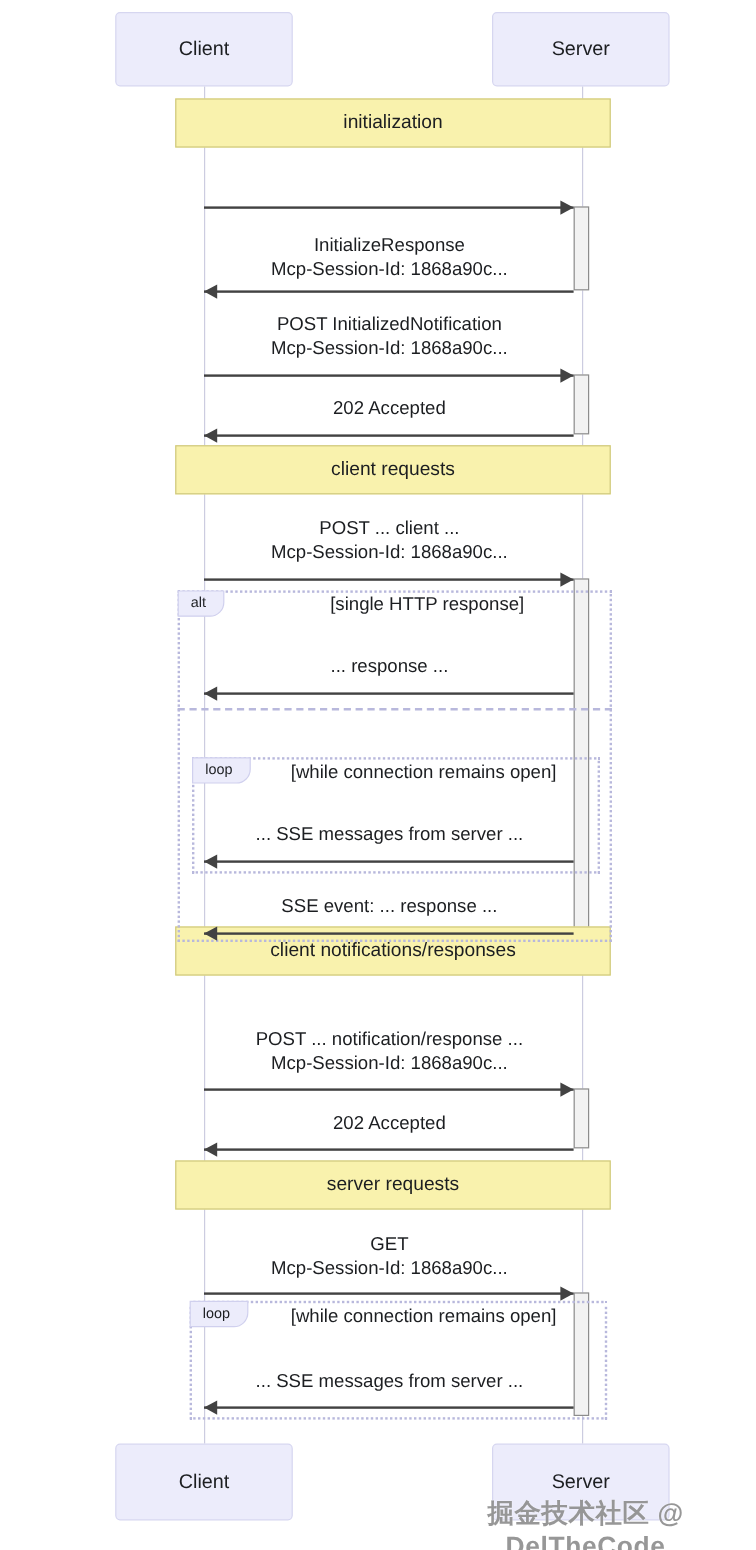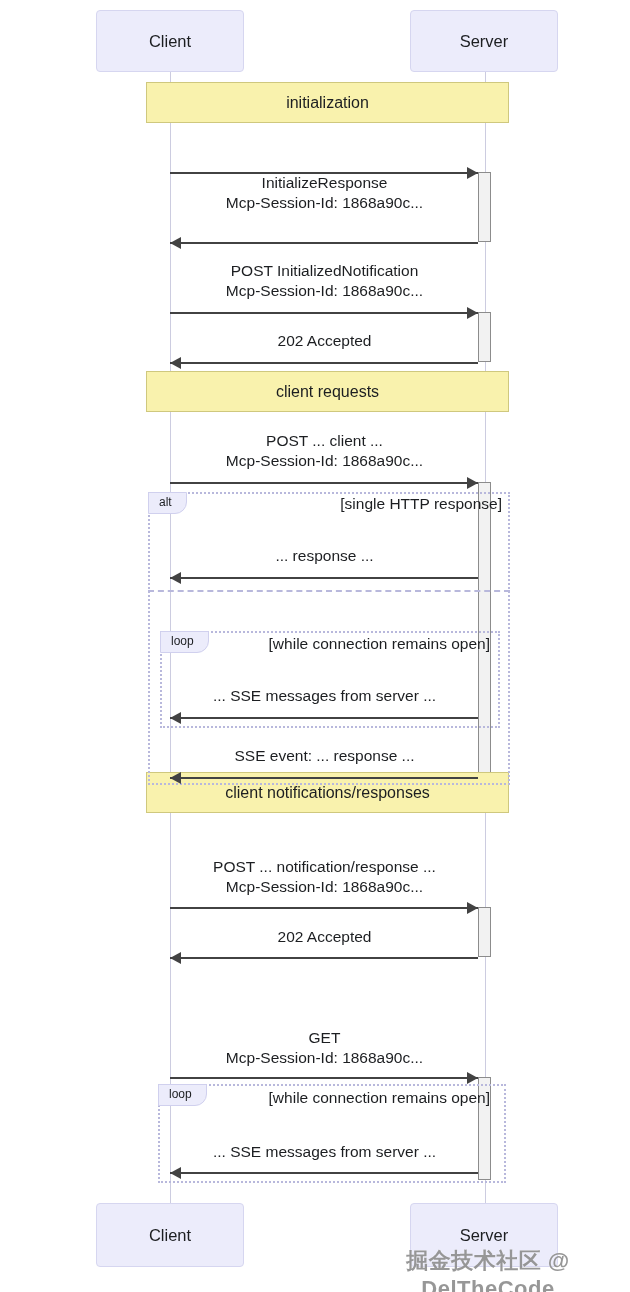--- a/index.html
+++ b/index.html
@@ -26,21 +26,21 @@
   }
   .activation{
     position:absolute; left:478px; width:13px; background:var(--activation-fill);
     border:1px solid var(--activation-border); box-sizing:border-box; z-index:3;
   }
   .frame{position:absolute; border:2px dotted var(--frame-border); box-sizing:border-box; z-index:5;}
   .frame-label{
     position:absolute; background:var(--label-fill); border:1px solid var(--label-border);
     border-bottom-right-radius:12px; font-size:12px; padding:2px 14px 4px 10px; z-index:6;
   }
-  .frame-cond{position:absolute; text-align:right; font-size:15.5px; z-index:6;}
+  .frame-cond{position:absolute; text-align:center; font-size:15.5px; z-index:6;}
   .frame-divider{position:absolute; border-top:2px dashed var(--frame-border); height:0; z-index:5;}
   .msg-text{
     position:absolute; left:171px; width:307px; text-align:center; font-size:15.5px;
     line-height:20px; z-index:6;
   }
   .arrow{position:absolute; left:170px; width:308px; height:0; border-top:2px solid var(--arrow); z-index:6;}
   .head{position:absolute; width:0; height:0; border-style:solid;}
   .arrow.right .head{right:0; top:-7px; border-width:6px 0 6px 11px; border-color:transparent transparent transparent var(--arrow);}
   .arrow.left .head{left:0; top:-7px; border-width:6px 11px 6px 0; border-color:transparent var(--arrow) transparent transparent;}
   .watermark{
@@ -62,26 +62,27 @@
 
   <div class="activation" style="top:172px; height:70px;"></div>
   <div class="activation" style="top:312px; height:50px;"></div>
   <div class="activation" style="top:482px; height:303px;"></div>
   <div class="activation" style="top:907px; height:50px;"></div>
   <div class="activation" style="top:1077px; height:103px;"></div>
 
   <div class="band" style="top:82px;">initialization</div>
   <div class="band" style="top:371px;">client requests</div>
   <div class="band" style="top:772px;">client notifications/responses</div>
+  <div class="band" style="top:967px;">server requests</div>
 
   <div class="arrow right" style="top:172px;">
       <span class="head"></span>
     </div>
 
-  <div class="msg-text" style="top:173px;">
+  <div class="msg-text" style="top:195px;">
     <div>InitializeResponse</div>
     <div>Mcp-Session-Id: 1868a90c...</div>
   </div>
   <div class="arrow left" style="top:242px;">
       <span class="head"></span>
     </div>
 
   <div class="msg-text" style="top:261px;">
     <div>POST InitializedNotification</div>
     <div>Mcp-Session-Id: 1868a90c...</div>

